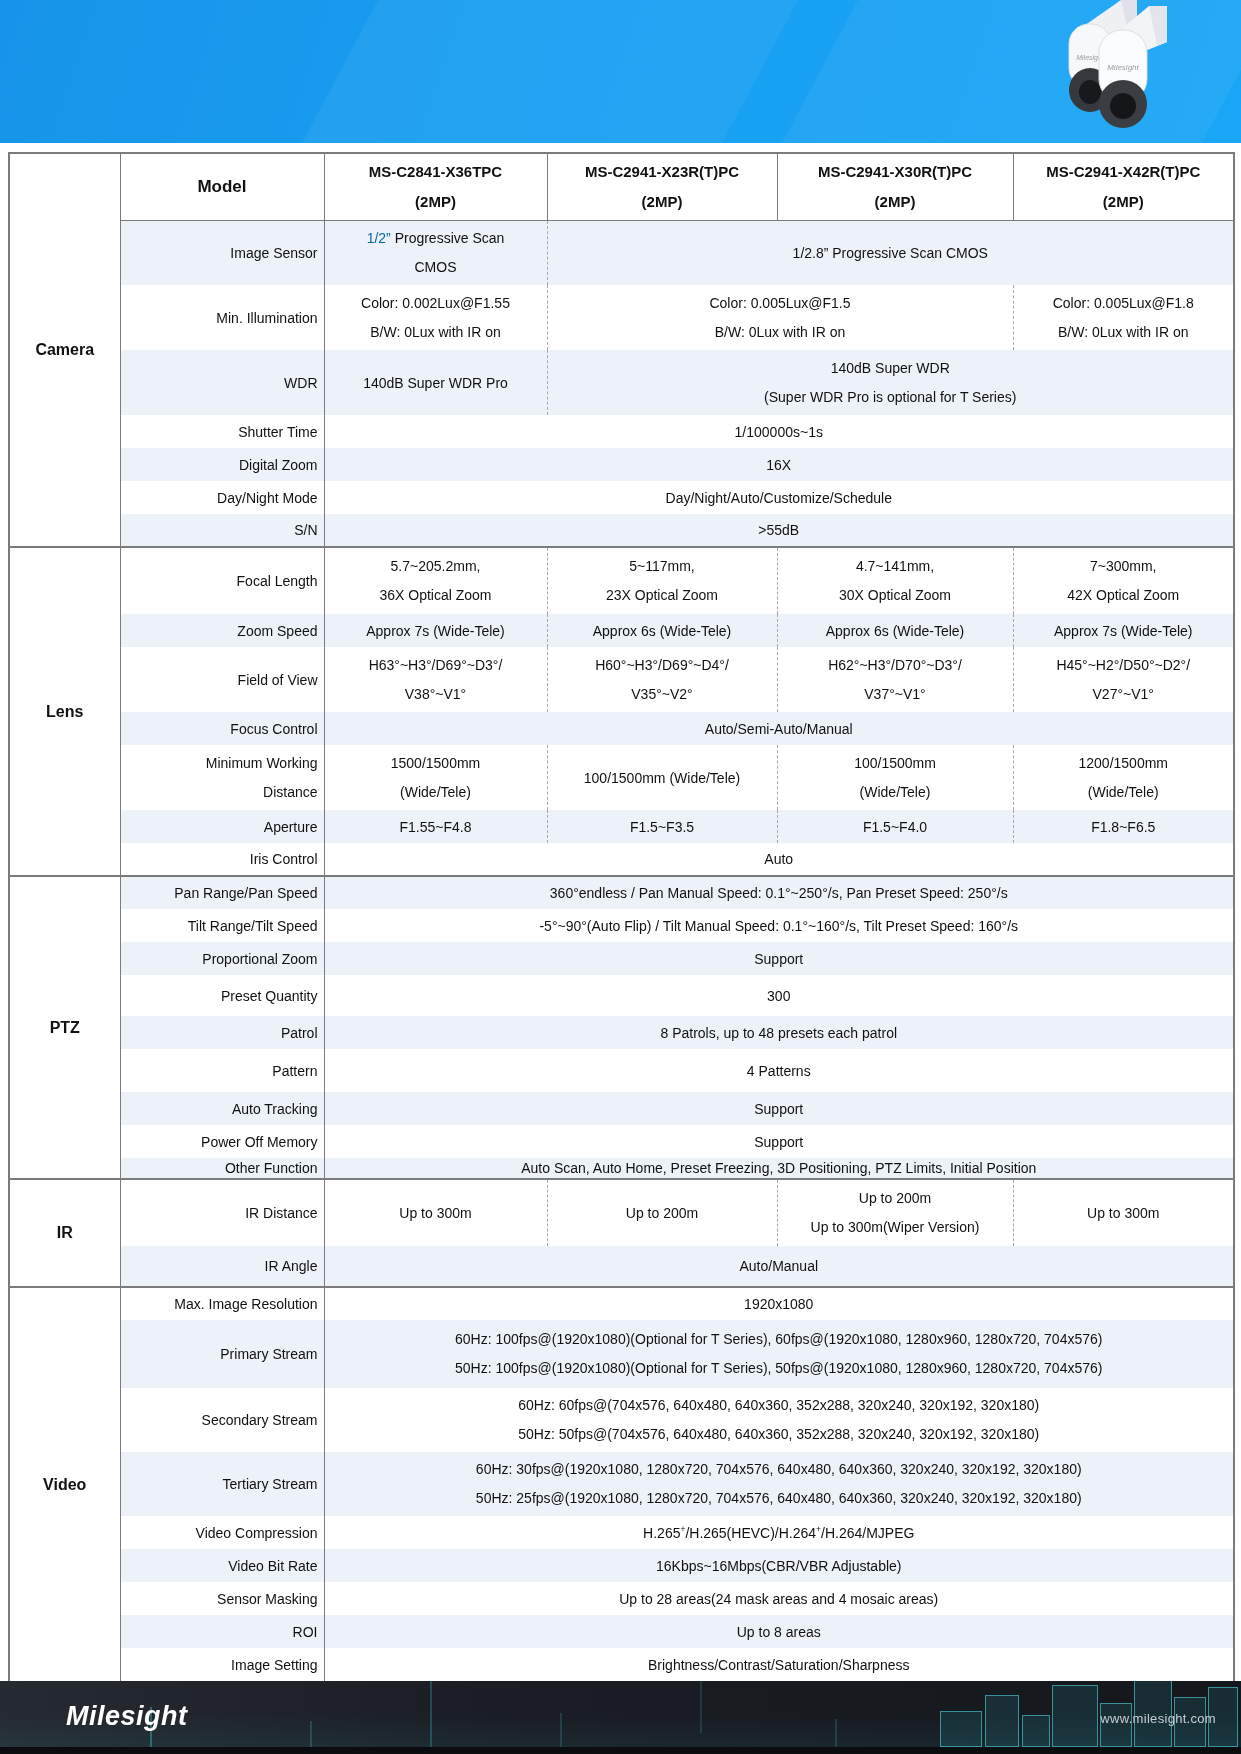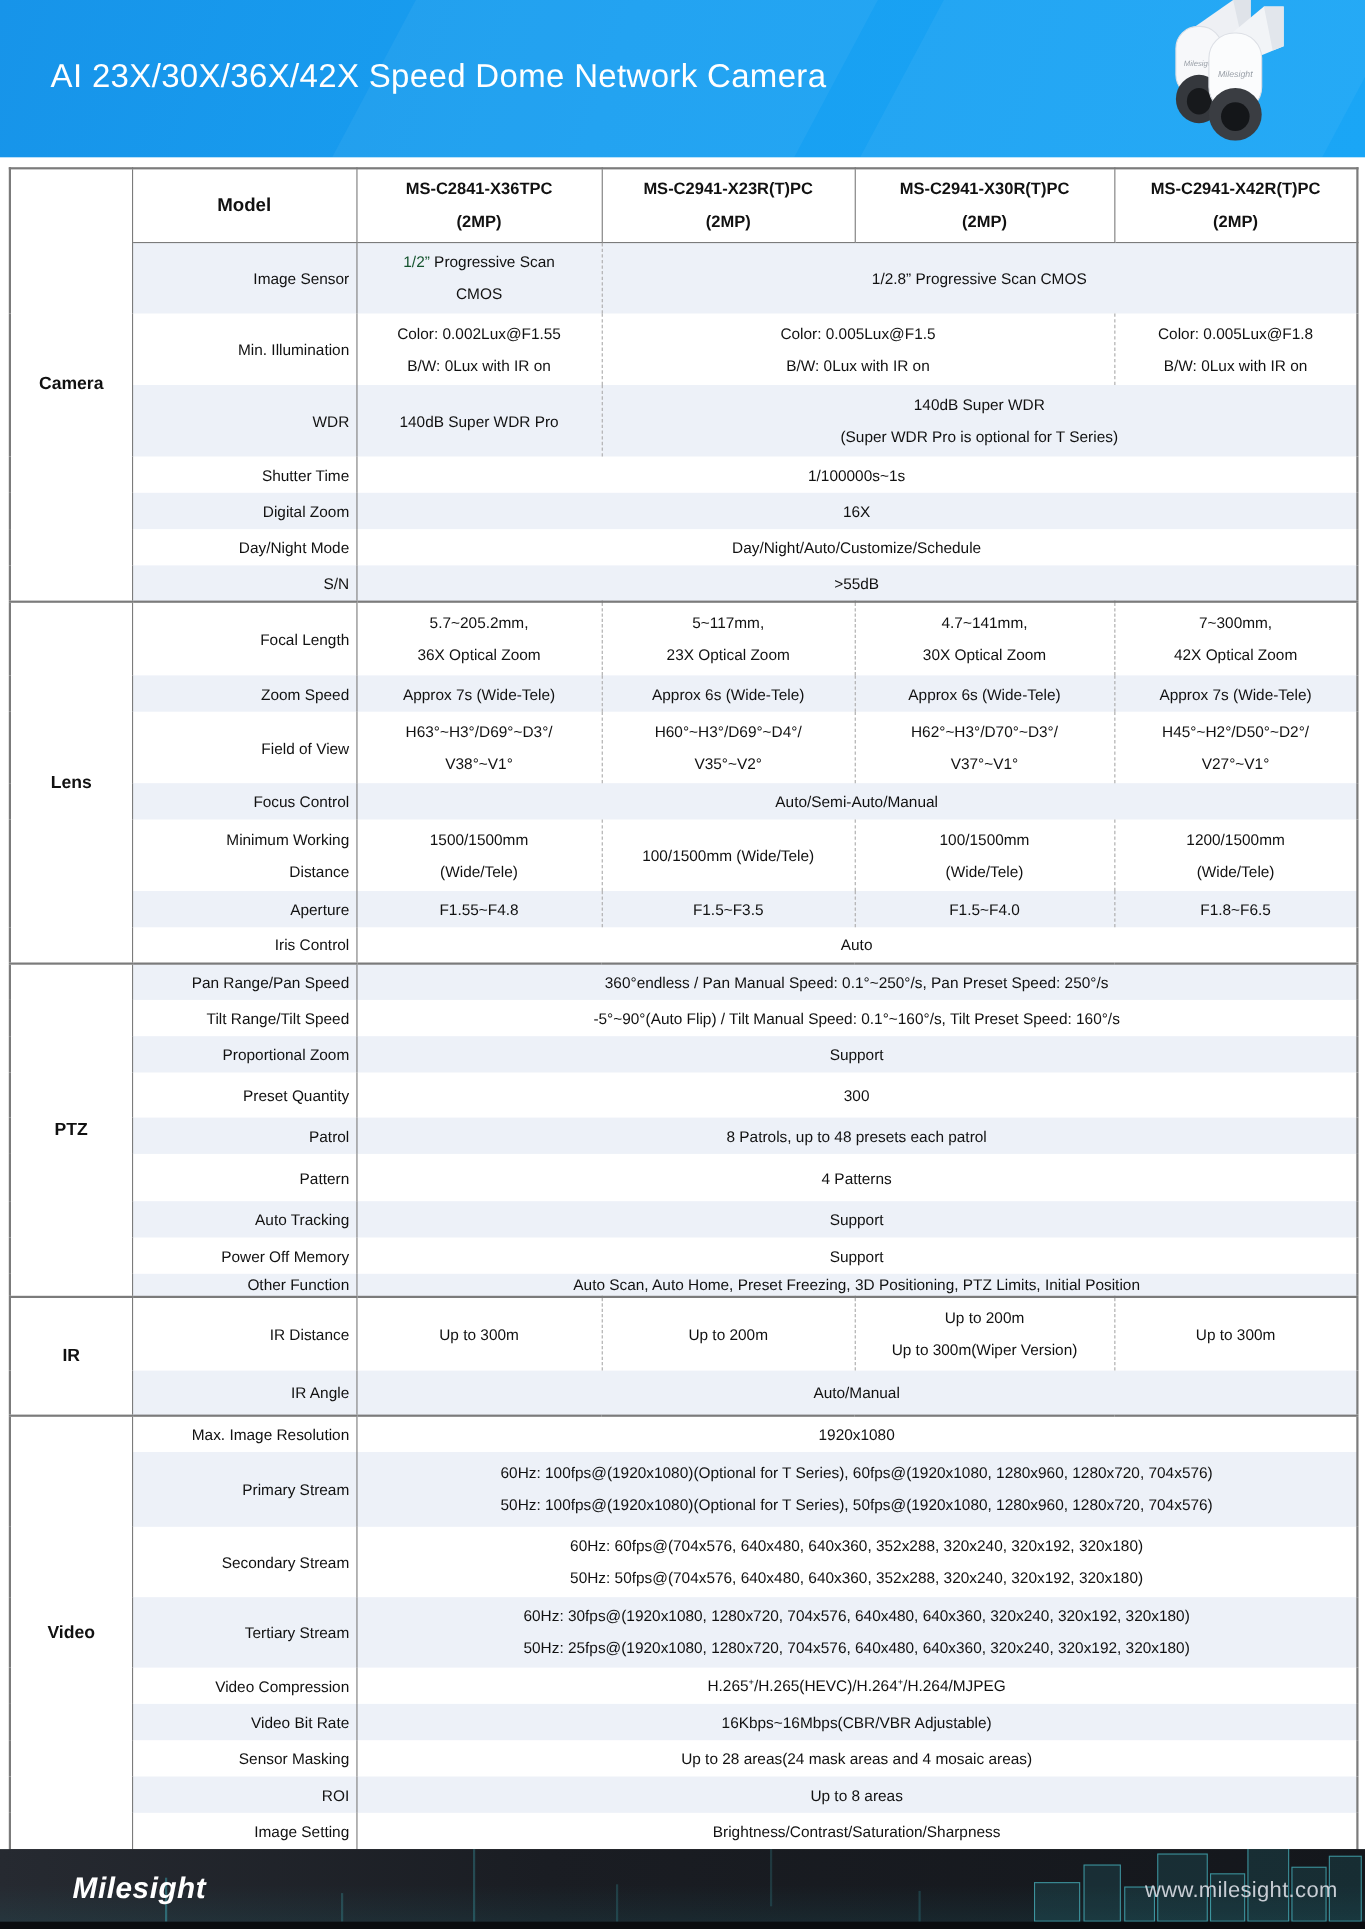--- a/index.html
+++ b/index.html
@@ -21,38 +21,37 @@
   td.lbl{text-align:right;padding-left:11px;border-right:1.5px solid #7b7b7b}
   tr.alt td.lbl,tr.alt td.v{background:#edf1f8}
   tr.mrow td.mlabel,tr.mrow td.mcell{border-bottom:1.5px solid #7b7b7b;font-weight:bold}
   td.mlabel{font-size:17px;border-right:1.5px solid #7b7b7b}
   td.mcell{font-size:15px;border-left:1.2px solid #7b7b7b}
   td.mcell div{line-height:30px}
   td.v + td.v{border-left:1px dashed #a9a9a9}
   tr.secend td.lbl,tr.secend td.v{border-bottom:2.5px solid #7b7b7b}
   .ml div{line-height:29px}
   sup{font-size:60%;vertical-align:super}
-  .blu{color:#14532d}
+  .blu{color:#0369a1}
   b{font-weight:normal}
   
   .foot{position:absolute;left:0;right:0;top:1681px;bottom:0;background:linear-gradient(90deg,#262a31 0%,#1a1d23 40%,#14171c 100%);overflow:hidden}
   .foot::before{content:"";position:absolute;inset:0;background:linear-gradient(0deg,rgba(40,180,195,0.10),rgba(0,0,0,0) 55%)}
   .foot::after{content:"";position:absolute;left:0;right:0;bottom:0;height:7px;background:#0a0c0f}
   .brand{position:absolute;left:66px;top:50%;transform:translateY(-54%);color:#fff;font-style:italic;font-weight:bold;font-size:27px;letter-spacing:.5px}
-  .url{position:absolute;right:25px;top:50%;transform:translateY(-44%);color:#c8cdd4;font-size:20px;letter-spacing:.3px}
+  .url{position:absolute;right:25px;top:50%;transform:translateY(-44%);color:#c8cdd4;font-size:13px;letter-spacing:.3px}
   .sk{position:absolute;background:rgba(70,215,228,0.35)}
   .bx{position:absolute;border:1px solid rgba(90,225,238,0.55);background:rgba(45,160,175,0.16)}
 </style>
 </head>
 <body>
 
 <header class="topbar">
   <div class="ray1"></div>
   <div class="ray2"></div>
-  <h1>AI 23X/30X/36X/42X Speed Dome Network Camera</h1>
   <svg class="cams" width="150" height="130" viewBox="0 0 150 130">
 
     <g>
       <path d="M56 30 L96 2 L112 2 L112 34 L78 48 Z" fill="#eef0f4"></path>
       <path d="M96 2 L112 2 L112 34 L104 38 Z" fill="#dfe3e9"></path>
       <rect x="44" y="26" width="42" height="64" rx="20" fill="#f7f8fa" stroke="#dcdfe5"></rect>
       <ellipse cx="65" cy="92" rx="21" ry="22" fill="#35383d"></ellipse>
       <ellipse cx="65" cy="94" rx="11" ry="12" fill="#17191c"></ellipse>
       <text x="65" y="62" font-size="7" fill="#9aa0a8" text-anchor="middle" font-style="italic">Milesight</text>
     </g>

